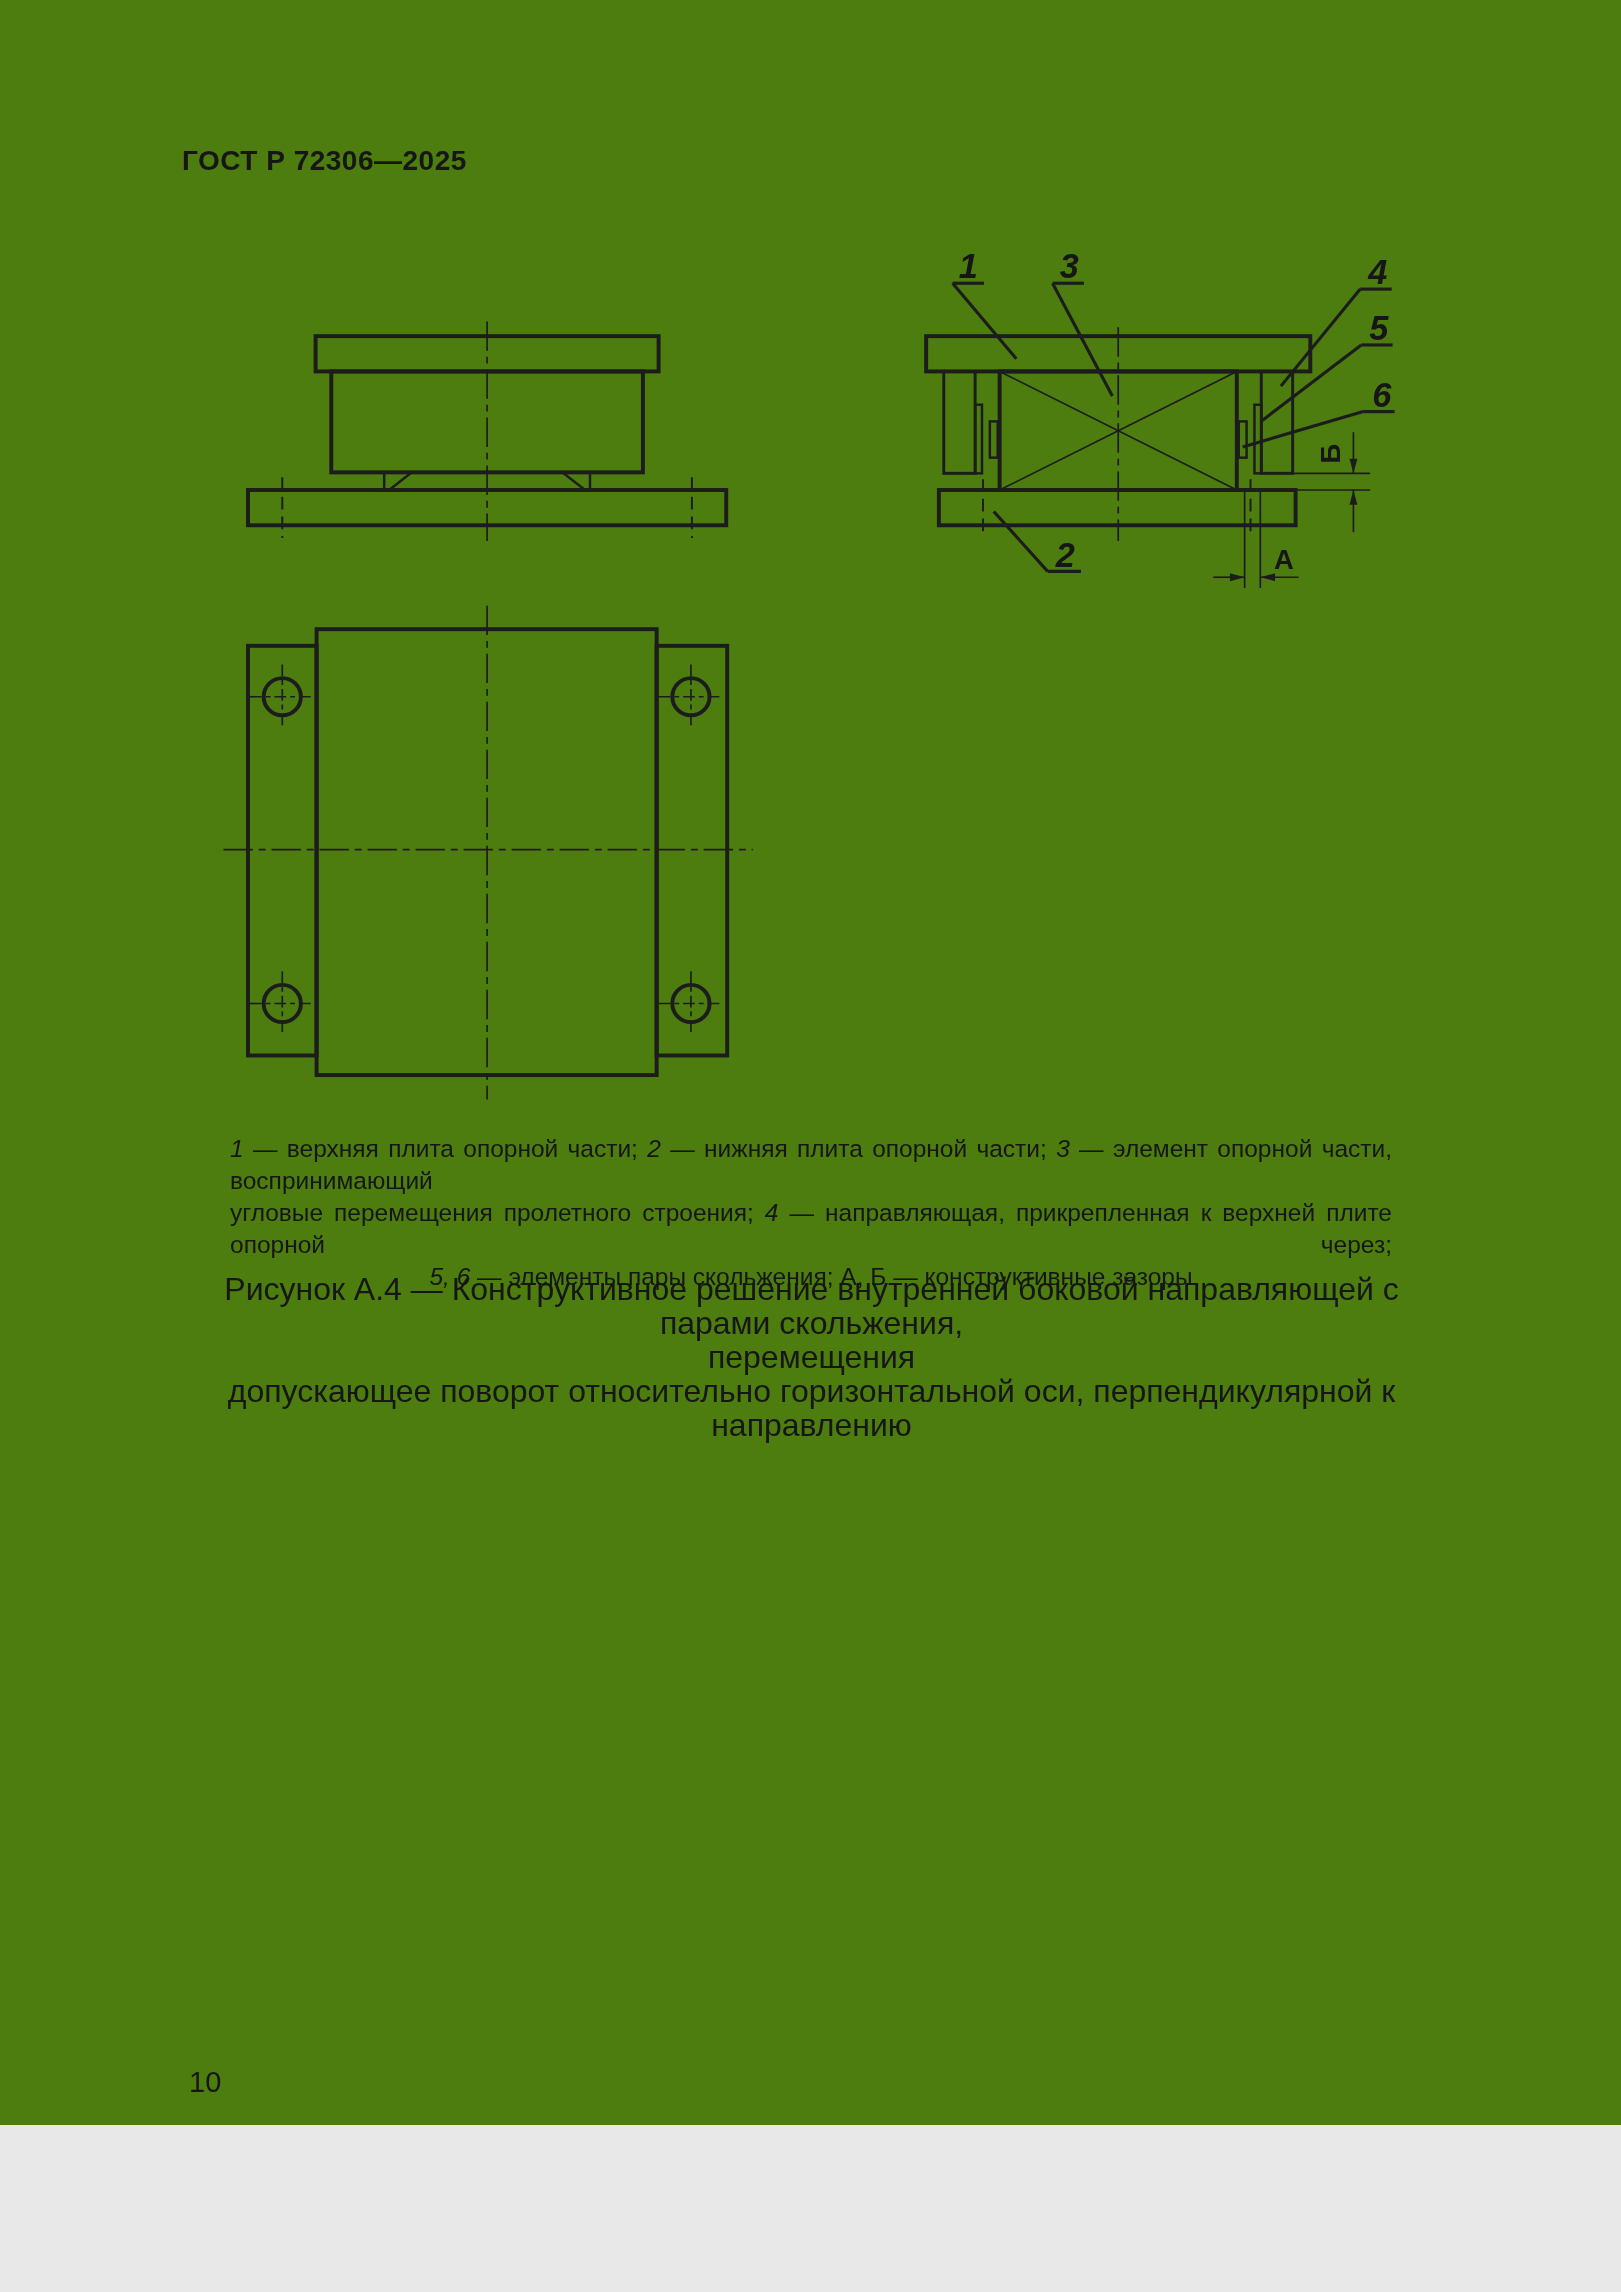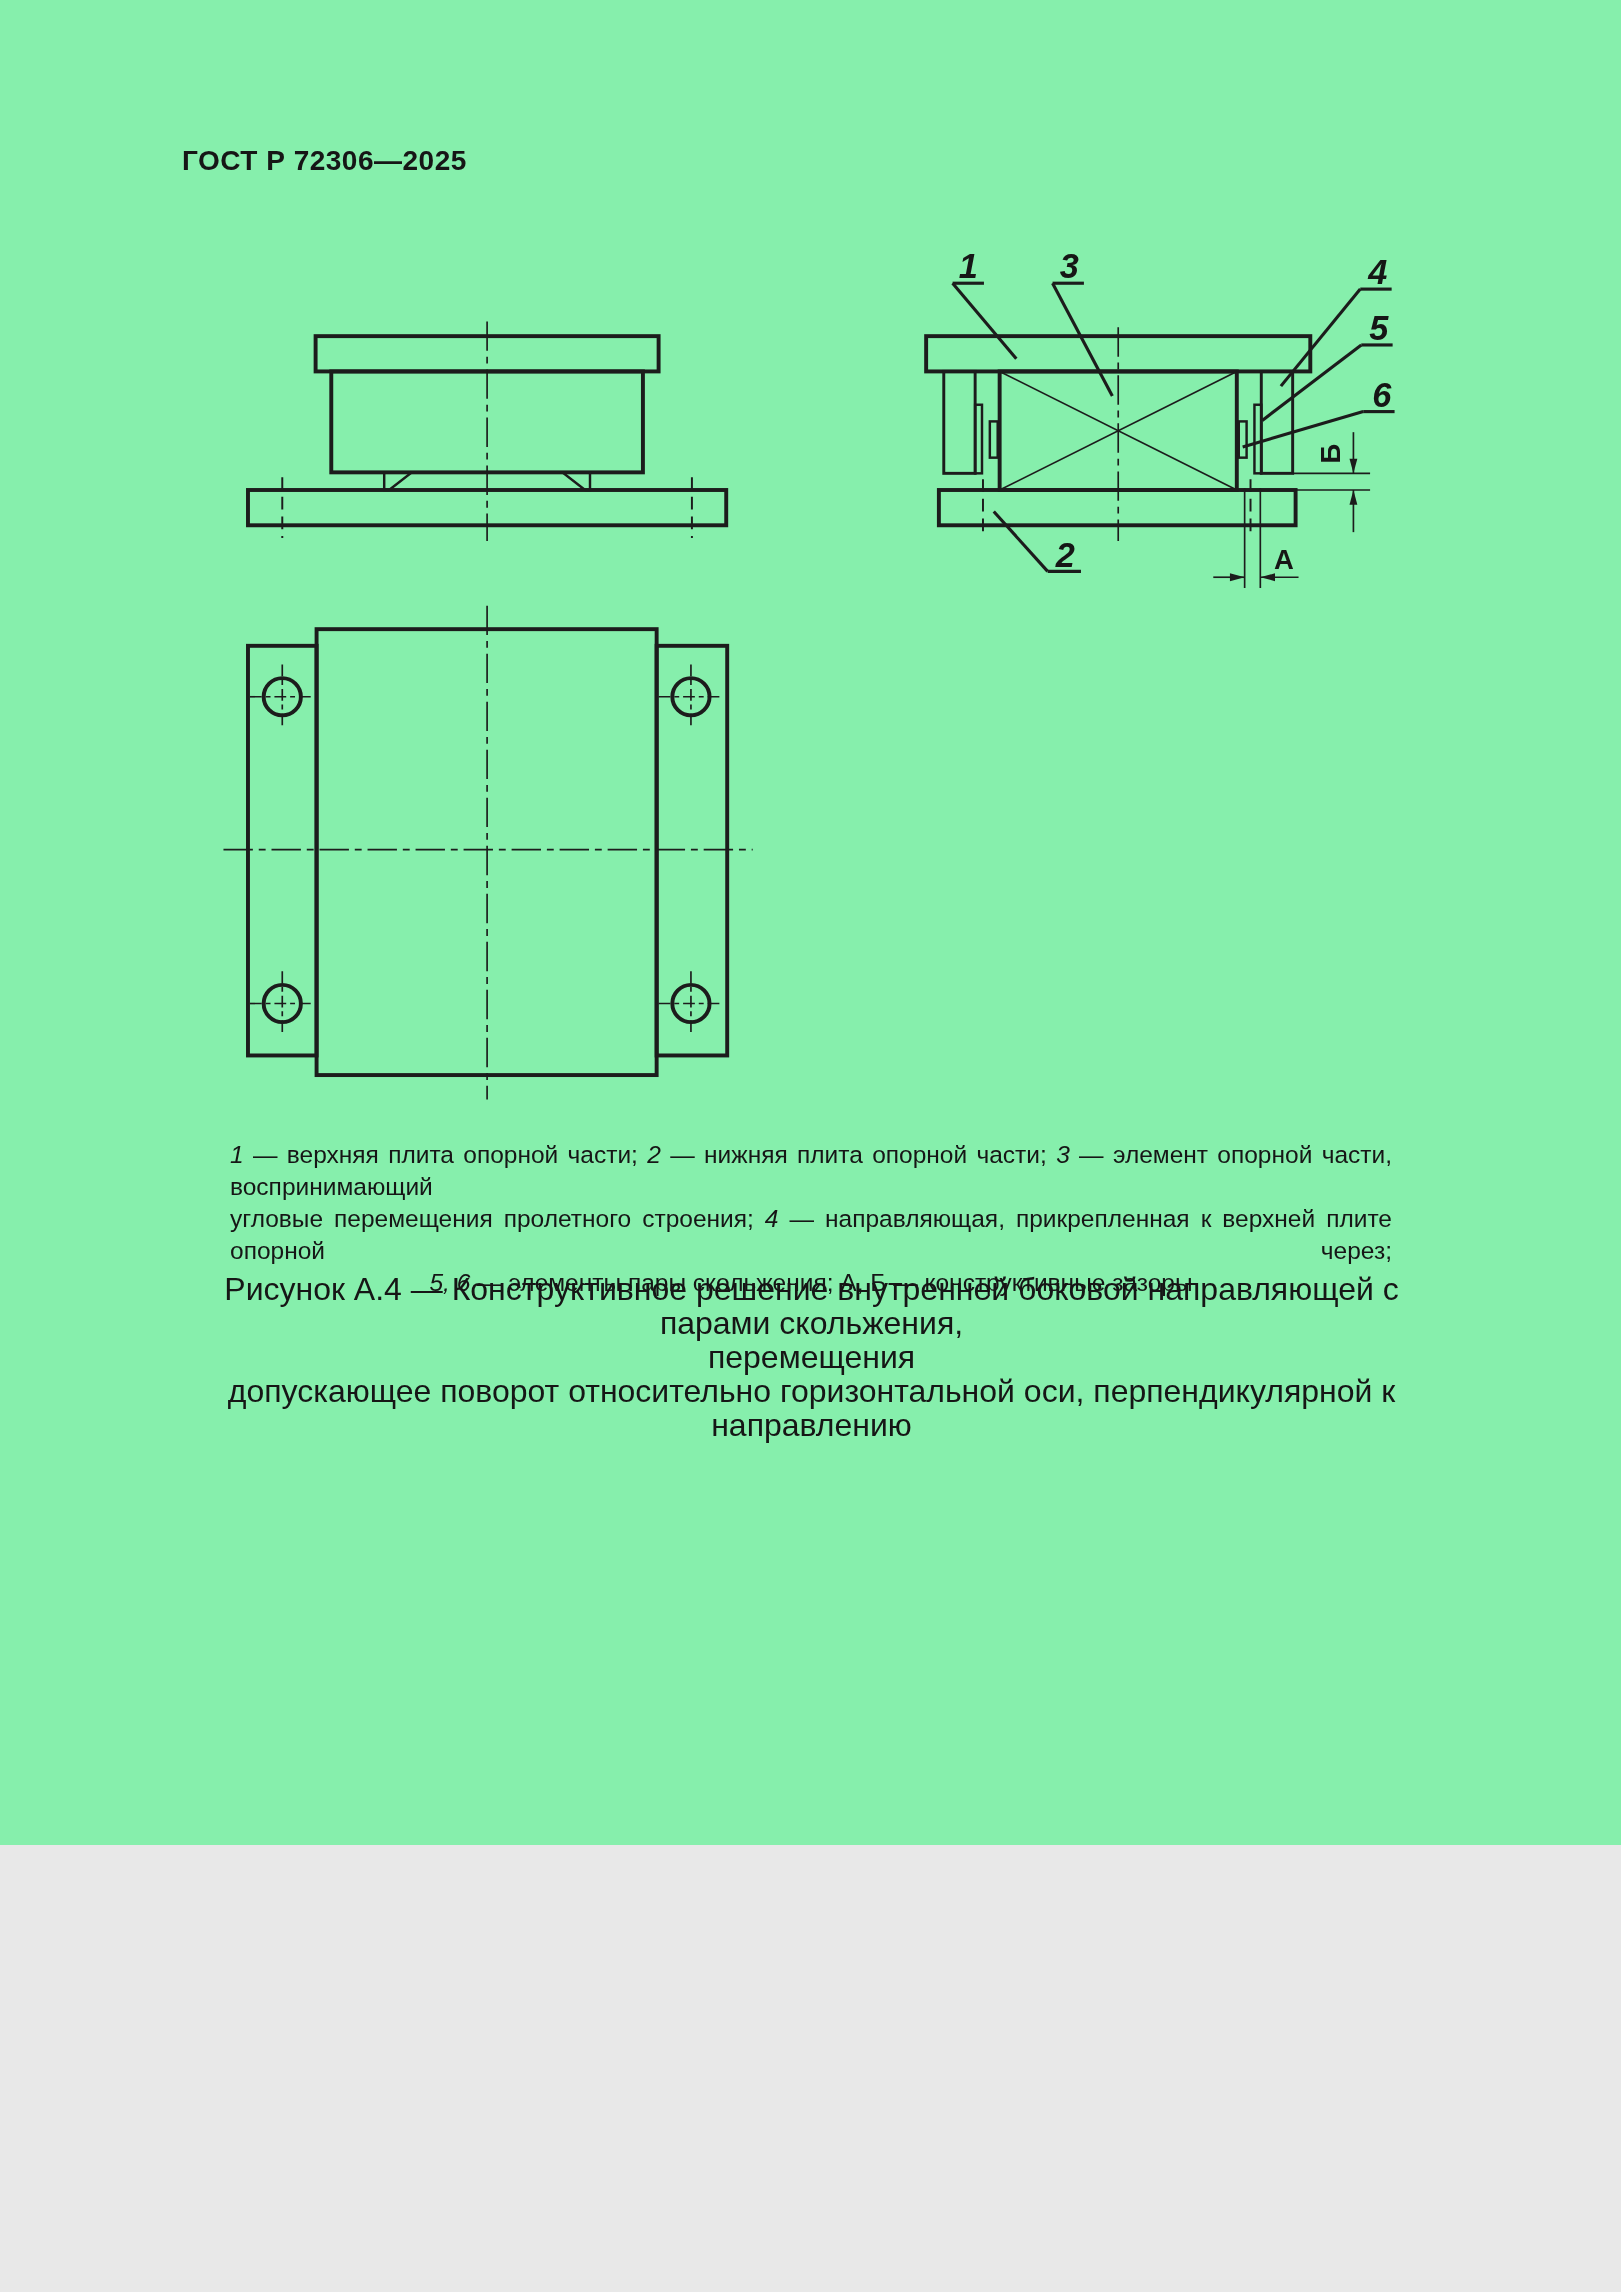--- a/index.html
+++ b/index.html
@@ -1,19 +1,19 @@
 <!DOCTYPE html>
 <html><head>
 <meta charset="utf-8">
 <style>
   html,body{margin:0;padding:0;background:#e8e8e8;}
   .page{
     position:relative;
-    width:1621px;height:1845px;
-    background:#86efac;
+    width:1621px;height:2125px;
+    background:#4d7c0f;
     font-family:"Liberation Sans", sans-serif;
     color:#161616;
     overflow:hidden;
   }
   .doc-header{
     position:absolute;left:182px;top:145px;
     font-size:28px;font-weight:bold;letter-spacing:0.5px;
     white-space:nowrap;
   }
   .drawing{position:absolute;left:0;top:0;}
@@ -26,21 +26,21 @@
   .cl{fill:none;stroke:#1c1c1c;stroke-width:1.7;stroke-dasharray:30 6 7 6;}
   .hid{fill:none;stroke:#1c1c1c;stroke-width:2;stroke-dasharray:13 7;}
   .cc{fill:none;stroke:#1c1c1c;stroke-width:1.7;stroke-dasharray:12 4 5 4;}
   .leader{fill:none;stroke:#1c1c1c;stroke-width:3.2;}
   .arrow{fill:#1c1c1c;stroke:none;}
   text.callout{font-family:"Liberation Sans",sans-serif;font-style:italic;font-weight:600;font-size:35px;fill:#161616;}
   text.dimletter{font-family:"Liberation Sans",sans-serif;font-weight:600;font-size:28px;fill:#161616;}
 
   .caption{
     position:absolute;left:230px;top:1133px;width:1162px;
-    font-size:24.5px;line-height:32px;margin-top:6px;
+    font-size:24.5px;line-height:32px;
   }
   .caption .jline{text-align:justify;text-align-last:justify;}
   .caption .cline{text-align:center;}
   .it{font-style:italic;}
 
   .fig-title{
     position:absolute;left:184px;top:1272px;width:1255px;
     font-size:32px;line-height:34px;text-align:center;
   }
   .para{

